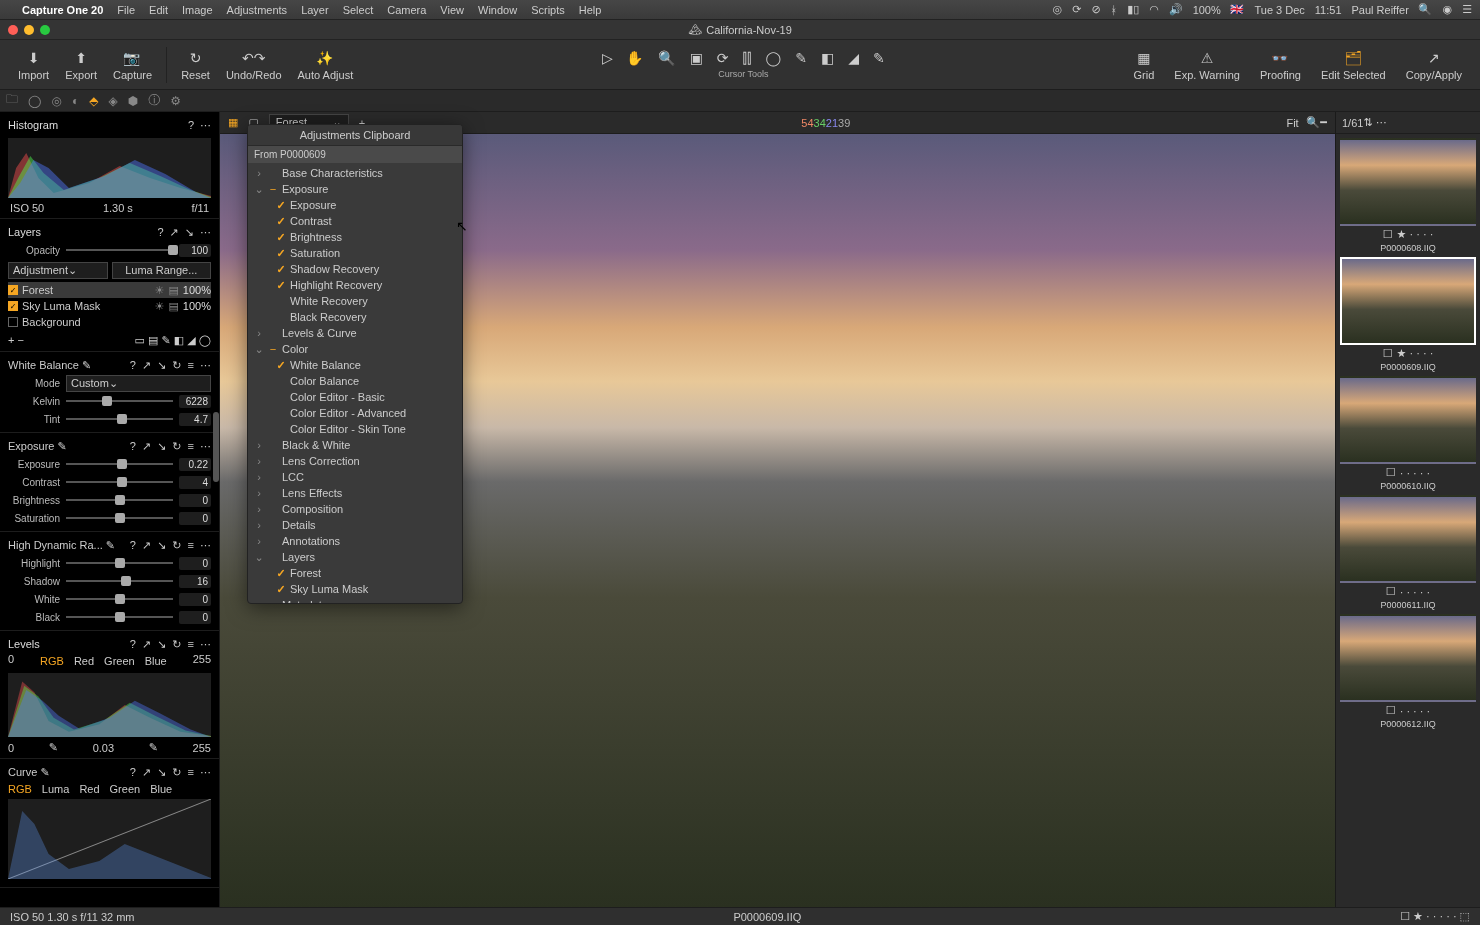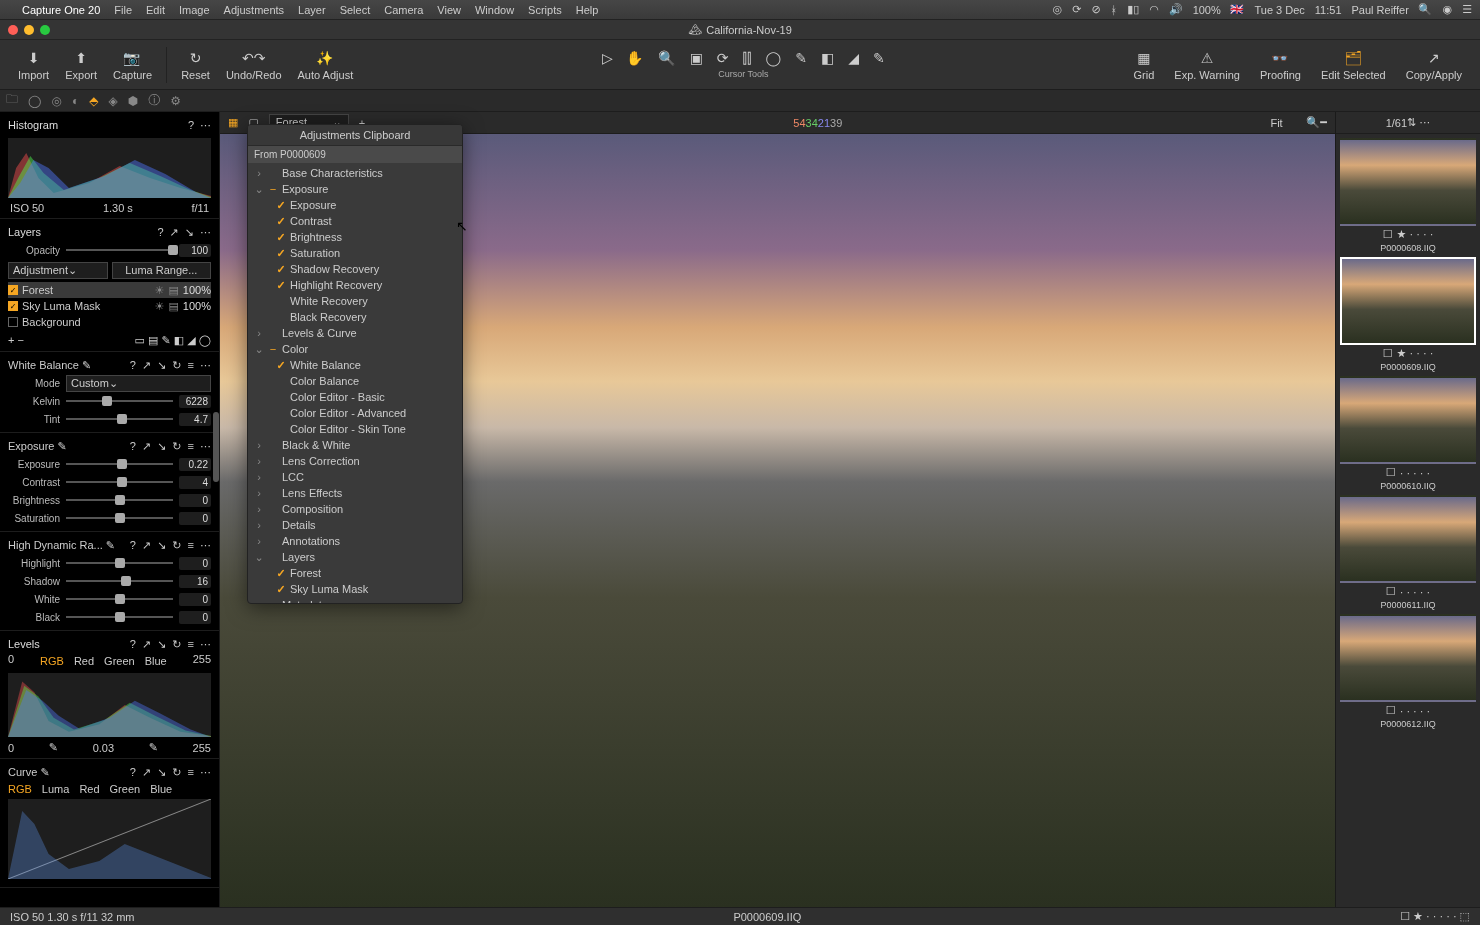--- a/index.html
+++ b/index.html
@@ -1,18 +1,18 @@
 <!DOCTYPE html>
 <html><head>
 <meta charset="utf-8">
 <style>
 *{box-sizing:border-box;margin:0;padding:0;font-family:-apple-system,Helvetica,Arial,sans-serif;font-size:11px;color:#ccc;user-select:none}
 body{background:#2a2a2a;width:1480px;height:925px;overflow:hidden;position:relative}
 .menubar{height:20px;background:linear-gradient(#464646,#3a3a3a);display:flex;align-items:center;padding:0 8px;gap:14px;border-bottom:1px solid #222}
-.menubar .app{font-weight:400;color:#fff}
+.menubar .app{font-weight:700;color:#fff}
 .menubar .spacer{flex:1}
 .menubar .right{display:flex;gap:10px;align-items:center}
 .titlebar{height:20px;background:#343434;display:flex;align-items:center;justify-content:center;border-bottom:1px solid #222}
 .titlebar .lights{position:absolute;left:8px;display:flex;gap:6px}
 .light{width:10px;height:10px;border-radius:50%}
 .red{background:#ff5f57}.yellow{background:#ffbd2e}.green{background:#28c940}
 .toolbar{height:50px;background:#313131;display:flex;align-items:center;border-bottom:1px solid #1d1d1d;padding:0 10px}
 .tb-btn{display:flex;flex-direction:column;align-items:center;gap:2px;padding:0 8px;font-size:9px;color:#aaa}
 .tb-btn .ic{width:18px;height:18px;display:flex;align-items:center;justify-content:center;font-size:14px;color:#ccc}
 .tb-sep{width:1px;height:36px;background:#222;margin:0 6px}
@@ -46,25 +46,25 @@
 .layer-row .nm{flex:1}
 .layer-row .pct{color:#ddd}
 .dropdown{background:#1e1e1e;border:1px solid #444;padding:1px 4px;font-size:10px;display:flex;}
 .lvl-tabs{display:flex;gap:10px;font-size:10px;color:#999;margin:2px 0}
 .lvl-tabs .sel{color:#f5a623}
 
 .viewer{flex:1;background:#2a2a2a;display:flex;flex-direction:column}
 .vhead{height:22px;display:flex;align-items:center;padding:0 8px;gap:10px;border-bottom:1px solid #1d1d1d}
 .vhead .layerdd{background:#1e1e1e;border:1px solid #444;padding:1px 6px;font-size:10px;width:80px;display:flex;justify-content:space-between}
 .vhead .center{flex:1;display:flex;justify-content:center;font-size:10px}
-.vhead .fit{display:flex;gap:24px;align-items:center;font-size:10px}
+.vhead .fit{display:flex;gap:8px;align-items:center;font-size:10px}
 .vimg{flex:1;background:linear-gradient(180deg,#5a5a7a 0%,#8a6a8a 15%,#d8a878 25%,#e8c898 32%,#c8b8a8 38%,#6a6a6a 45%,#4a4a3a 60%,#2a3020 100%);position:relative}
 
 .rpanel{width:145px;background:#2a2a2a;border-left:1px solid #1a1a1a;display:flex;flex-direction:column}
-.rhead{height:22px;display:flex;align-items:center;justify-content:center;padding:0 6px;border-bottom:1px solid #1d1d1d;font-size:10px}
+.rhead{height:22px;display:flex;align-items:center;justify-content:flex-start;padding:0 6px;border-bottom:1px solid #1d1d1d;font-size:10px}
 .thumbs{flex:1;overflow:hidden;padding:4px}
 .thumb-item{margin-bottom:4px}
 .thumb-img{width:100%;height:88px;background:linear-gradient(180deg,#6a6a8a 0%,#d8a878 30%,#4a4a3a 60%,#2a3020 100%);border:2px solid transparent}
 .thumb-item.sel .thumb-img{border-color:#fff}
 .thumb-meta{display:flex;align-items:center;justify-content:center;gap:4px;font-size:9px;color:#888;margin:2px 0}
 .thumb-name{text-align:center;font-size:9px;color:#ccc}
 
 .statusbar{height:18px;background:#2f2f2f;display:flex;align-items:center;padding:8px 10px;font-size:10px;color:#bbb;border-top:1px solid #1d1d1d}
 .statusbar .center{flex:1;text-align:center}
 

